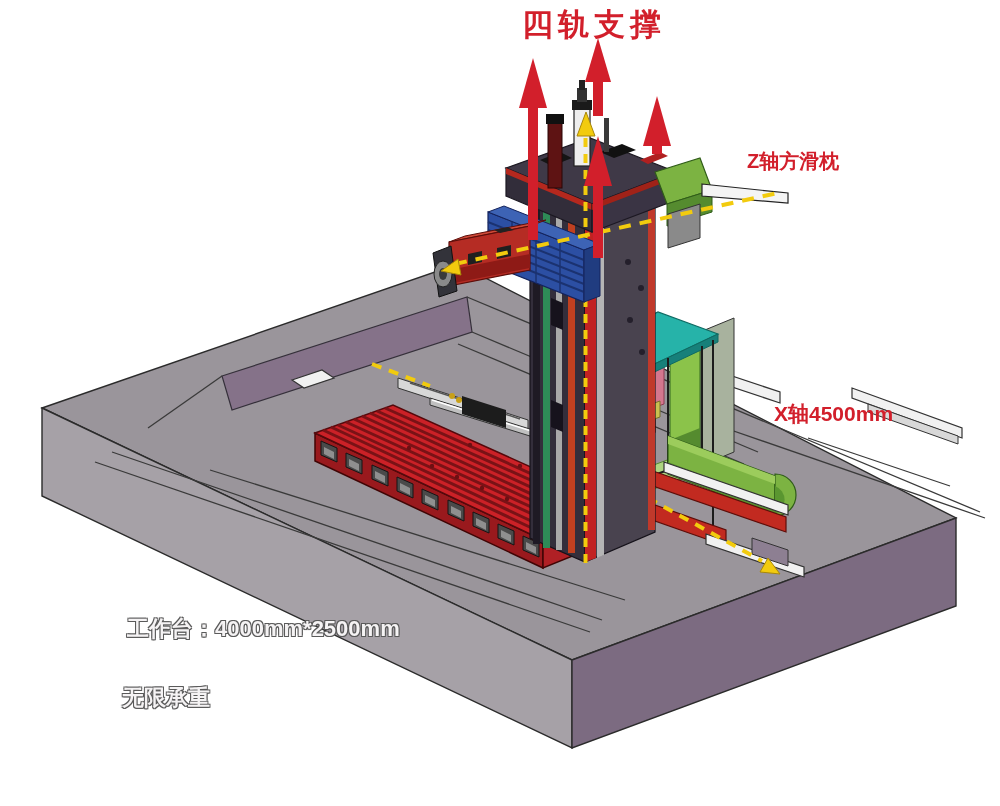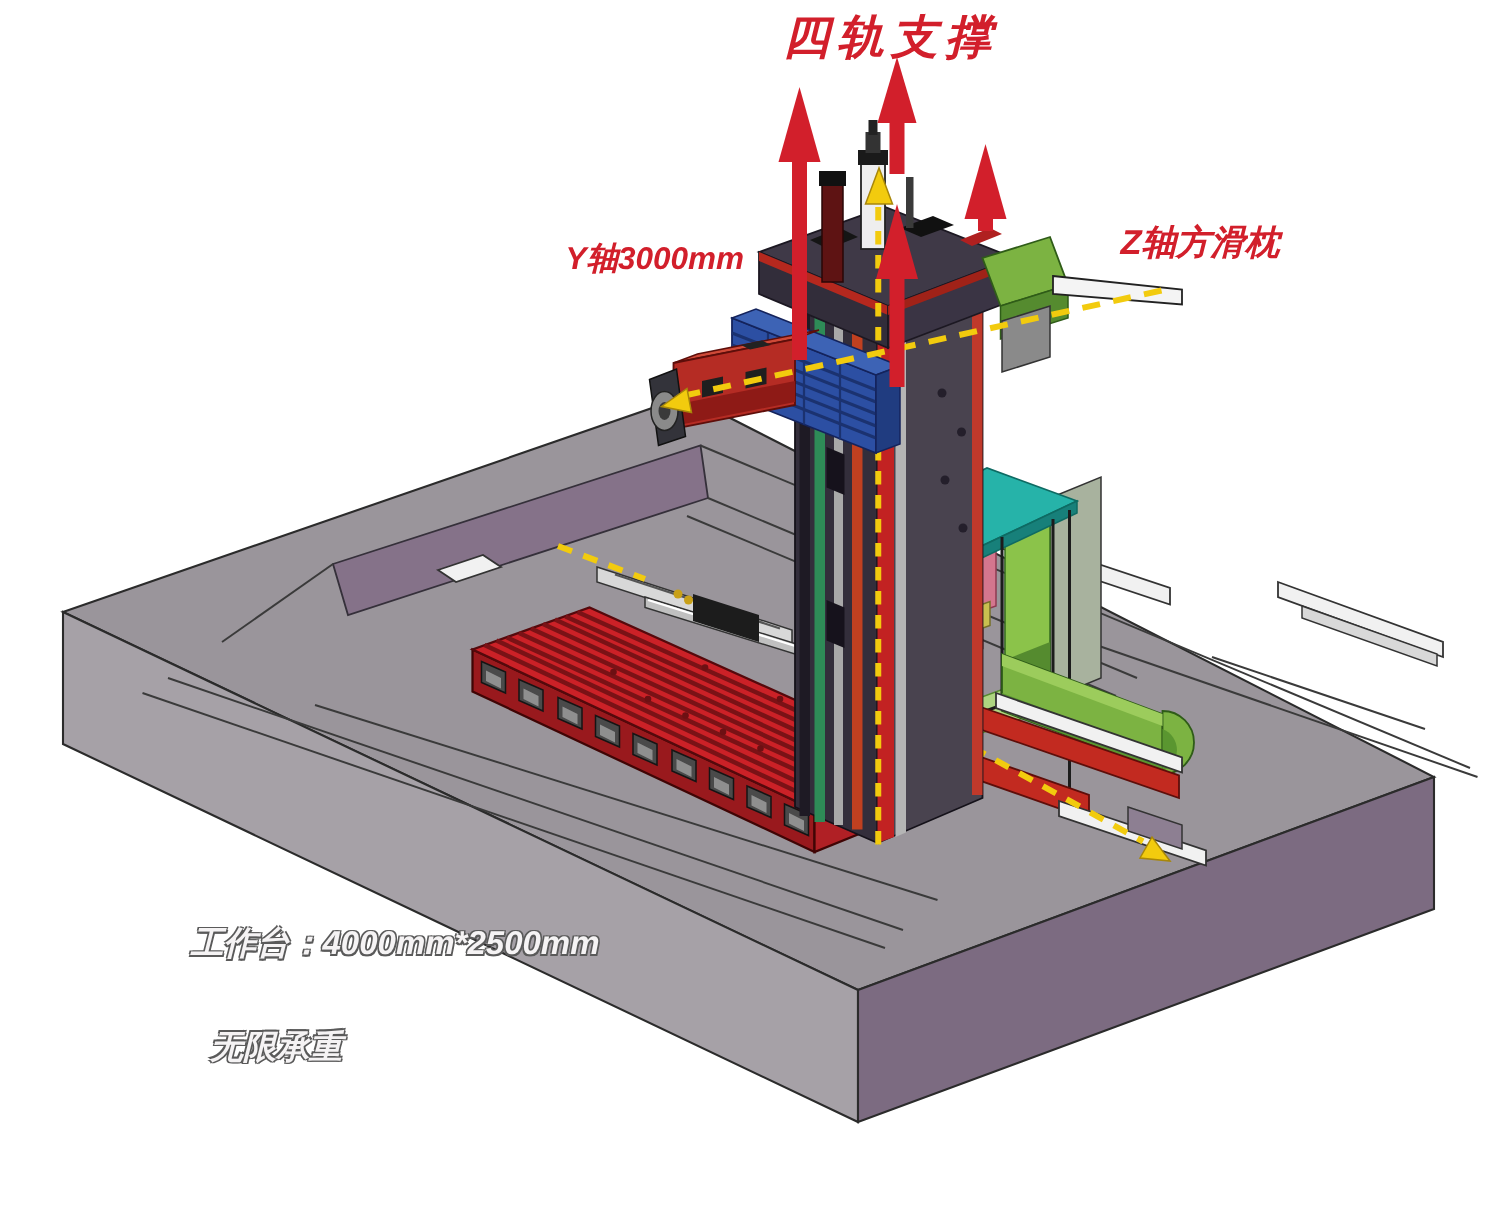--- a/index.html
+++ b/index.html
@@ -1,22 +1,22 @@
 <!DOCTYPE html>
 <html style="--accent-red: #d21f2b; --axis-yellow: #f2cb0e; --base-gray: #9a959b; --base-left-gray: #a6a1a7; --base-front-purple: #7c6b81; --pit-purple: #857289; --table-red: #cb2127; --column-dark: #413b4a; --headstock-blue: #2c4fa3; --ram-red: #b52c24; --cabinet-teal: #26b3a9; --cabinet-pink: #d4768e; --conveyor-green: #7cb342; --label-white: #f5f3f4;"><head>
 <meta charset="utf-8">
 <style>
   html,body{margin:0;padding:0;background:#fff;}
   #stage{position:relative;width:1000px;height:806px;background:#fff;overflow:hidden;
-         font-family:"Liberation Sans","DejaVu Sans",sans-serif;font-style:italic;}
+         font-family:"Liberation Sans","DejaVu Sans",sans-serif;}
   #scene{position:absolute;left:0;top:0;}
   .lbl{position:absolute;font-weight:bold;color:var(--accent-red);white-space:nowrap;}
   .lbl.title{font-size:31px;letter-spacing:5px;}
   .lbl.mid{font-size:21px;}
-  .zblock{position:absolute;font-weight:bold;color:var(--accent-red);font-size:23px;line-height:35px;white-space:nowrap;}
+  .zblock{position:absolute;font-weight:bold;color:var(--accent-red);font-size:20px;line-height:35px;white-space:nowrap;}
   .wt{position:absolute;font-weight:bold;font-size:22px;color:var(--label-white);white-space:nowrap;
       text-shadow:-1px -1px 0 #5a5a5a,1px -1px 0 #5a5a5a,-1px 1px 0 #5a5a5a,1px 1px 0 #5a5a5a,0 1px 0 #5a5a5a;}
   
   .base-top{fill:var(--base-gray);stroke:#2b2b2b;stroke-width:1.4;}
   .base-left{fill:var(--base-left-gray);stroke:#2b2b2b;stroke-width:1.4;}
   .base-front{fill:var(--base-front-purple);stroke:#2b2b2b;stroke-width:1.4;}
   .pit{fill:var(--pit-purple);stroke:#35303a;stroke-width:1.2;}
   .stepline{stroke:#3a3a3a;stroke-width:1.3;fill:none;}
   .tbl-top{fill:var(--table-red);stroke:#55090c;stroke-width:1.5;}
   .tbl-front{fill:#99191d;stroke:#400505;stroke-width:1.5;}
@@ -298,19 +298,19 @@
       <polygon class="arrow" points="598,136 584,186 612,186"></polygon>
     </g>
     <g>
       <rect class="arrow" x="652" y="144" width="10" height="10"></rect>
       <polygon class="arrow" points="657,96 643,146 671,146"></polygon>
     </g>
   </g>
 </svg>
 
   <div class="lbl title" style="left:522px;top:4px;">四轨支撑</div>
-  <div class="lbl mid" style="left:377px;top:158px;">Y轴3000mm</div>
   <div class="zblock" style="left:747px;top:144px;">
     <div>Z轴方滑枕</div>
   </div>
+  <div class="lbl mid" style="left:774px;top:400px;">X轴4500mm</div>
   <div class="wt" style="left:127px;top:614px;">工作台：4000mm*2500mm</div>
-  <div class="wt" style="left:140px;top:683px;">无限承重</div>
+  <div class="wt" style="left:122px;top:683px;">无限承重</div>
 </div>
 
 </body></html>

